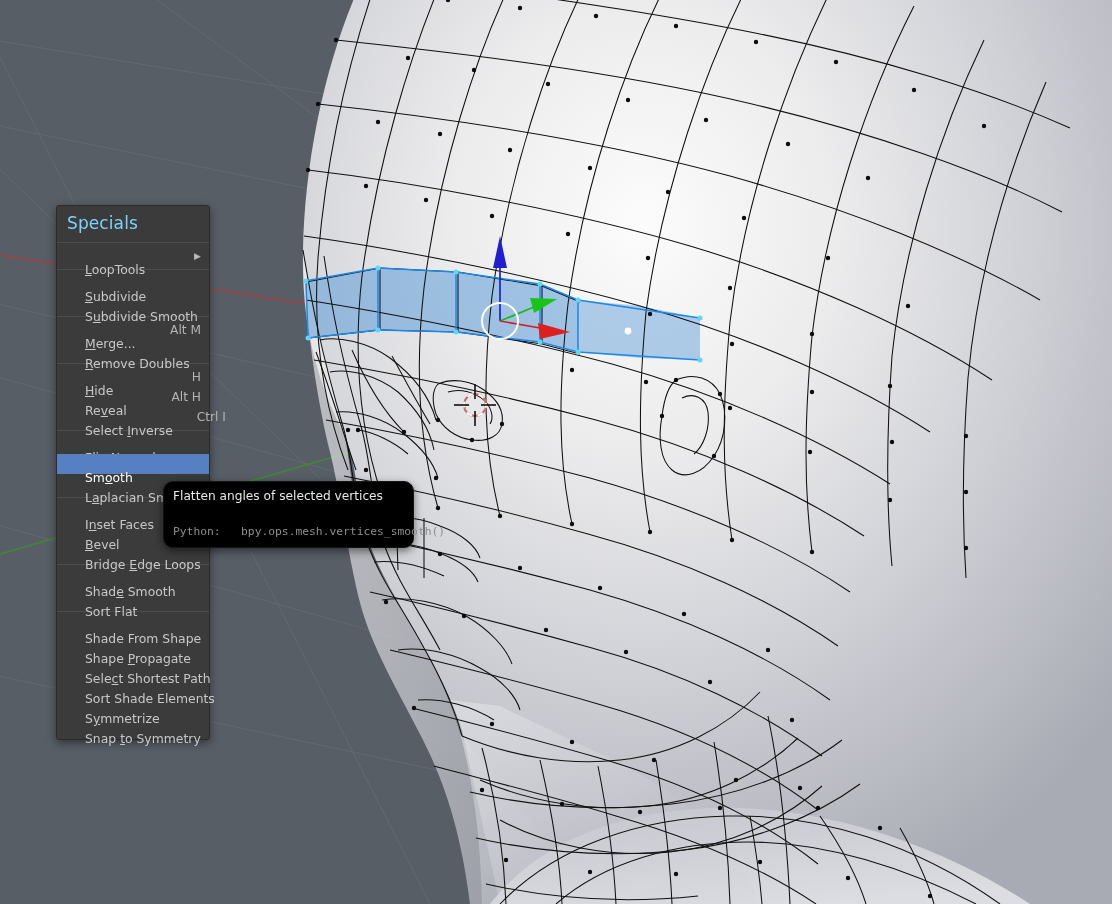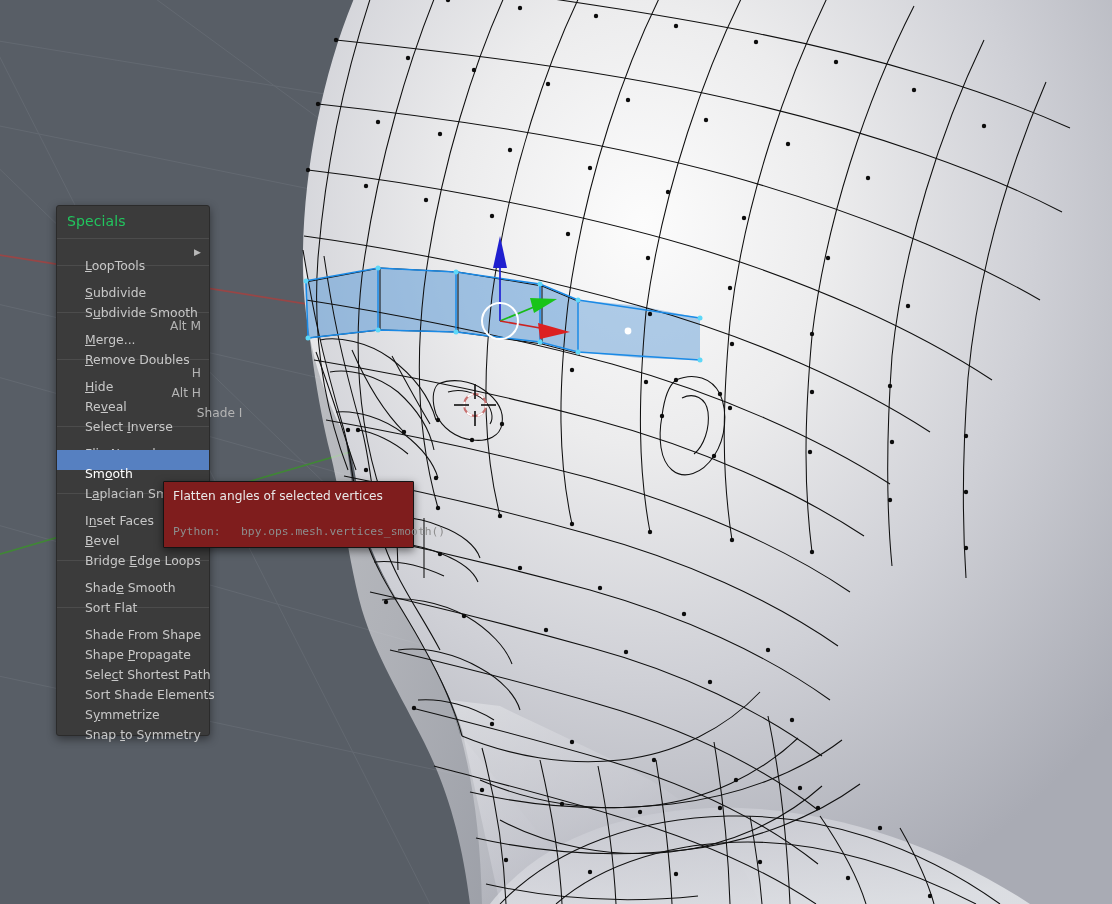--- a/index.html
+++ b/index.html
@@ -44,22 +44,22 @@
     background: #3b3b3b;
     border: 1px solid #2b2b2b;
     border-radius: 3px;
     box-shadow: 0 3px 10px rgba(0,0,0,0.45);
     padding: 0 0 4px 0;
     font-size: 12.4px;
     color: #c4c4c4;
     user-select: none;
   }
   #specials-menu .menu-title {
-    color: #22c55e;
-    font-size: 14px;
+    color: #7dd3fc;
+    font-size: 17px;
     padding: 7px 10px 6px 10px;
     letter-spacing: .1px;
   }
   #specials-menu .sep {
     height: 1px;
     background: #4c4c4c;
     margin: 3px 0 3px 0;
   }
   #specials-menu .mi {
     position: relative;
@@ -97,23 +97,23 @@
     text-decoration: underline;
     text-underline-offset: 1px;
   }
 
   
   #tooltip {
     position: absolute;
     left: 163px;
     top: 481px;
     width: 251px;
-    background: #7f1d1d;
+    background: #000000;
     border: 1px solid #141414;
-    border-radius: 1px;
+    border-radius: 10px;
     box-shadow: 0 3px 9px rgba(0,0,0,0.5);
     padding: 7px 9px 8px 9px;
     box-sizing: border-box;
   }
   #tooltip .tip-main {
     color: #e9e9e9;
     font-size: 12.2px;
     line-height: 15px;
     white-space: nowrap;
   }
@@ -483,21 +483,21 @@
         <div class="mi">
           <span class="label"><span class="acc">H</span>ide</span>
           <span class="shortcut">H</span>
         </div>
         <div class="mi">
           <span class="label">Re<span class="acc">v</span>eal</span>
           <span class="shortcut">Alt H</span>
         </div>
         <div class="mi">
           <span class="label">Select <span class="acc">I</span>nverse</span>
-          <span class="shortcut">Shade I</span>
+          <span class="shortcut">Ctrl I</span>
         </div>
         <div class="sep"></div>
         <div class="mi">
           <span class="label"><span class="acc">F</span>lip Normals</span>
         </div>
         <div class="mi highlight">
           <span class="label">Sm<span class="acc">o</span>oth</span>
         </div>
         <div class="mi">
           <span class="label">L<span class="acc">a</span>placian Smooth</span>

